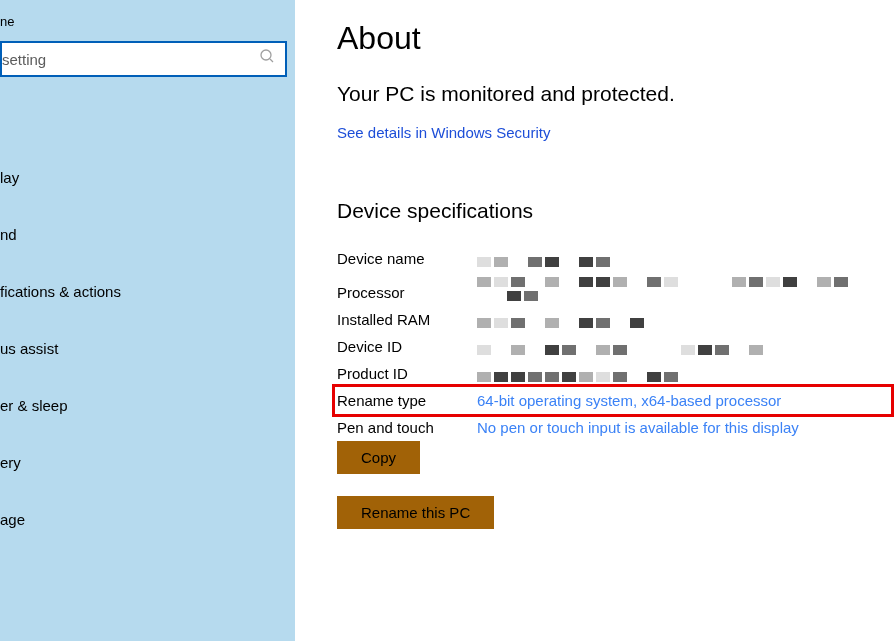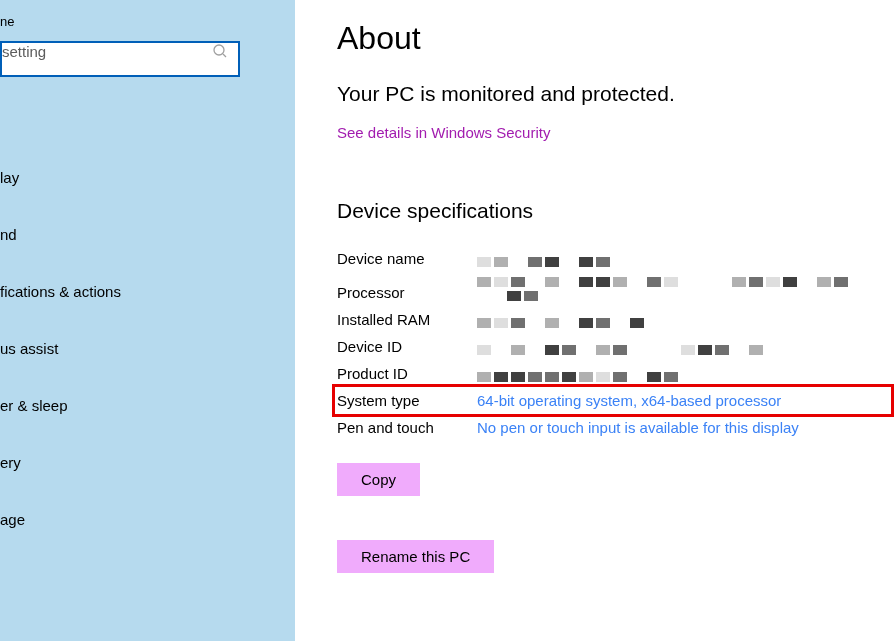--- a/index.html
+++ b/index.html
@@ -21,25 +21,25 @@
       background: #B6DAEE;
       padding-top: 10px;
       flex-shrink: 0;
     }
     .sidebar-header {
       font-size: 13px;
       padding: 4px 0 12px 0;
     }
     .search-box {
       display: flex;
-      align-items: flex-start;
+      align-items: flex-end;
       background: #ffffff;
       border: 2px solid #005FB8;
       height: 36px;
-      width: 240px;
+      width: 287px;
       padding: 0 10px 7px 0;
       margin-bottom: 90px;
     }
     .search-input {
       border: none;
       outline: none;
       font-size: 15px;
       color: #5c5c5c;
       flex: 1;
       background: transparent;
@@ -68,21 +68,21 @@
       font-size: 32px;
       font-weight: 350;
       margin-bottom: 25px;
     }
     .status-text {
       font-size: 21px;
       font-weight: 400;
       margin-bottom: 18px;
     }
     .link {
-      color: #a21caf;
+      color: #1d4ed8;
       font-size: 15px;
       cursor: pointer;
       display: inline-block;
       margin-bottom: 58px;
     }
     .section-title {
       font-size: 21px;
       font-weight: 400;
       margin-bottom: 22px;
     }
@@ -114,27 +114,26 @@
     .px {
       width: 14px;
       height: 10px;
       display: inline-block;
     }
     .g1 { background: #dedede; }
     .g2 { background: #b0b0b0; }
     .g3 { background: #707070; }
     .g4 { background: #404040; }
     .btn {
-      background: #f0abfc;
+      background: #a16207;
       border: none;
       font-size: 15px;
       padding: 8px 24px;
       cursor: pointer;
       font-family: inherit;
-      margin-top: 22px;
       display: inline-block;
     }
     .btn + .btn-wrap { margin-top: 22px; }
     .btn-wrap { display: block; }
   </style>
 </head>
 <body>
 
 <div class="sidebar">
   <div class="sidebar-header">ne</div>
@@ -271,21 +270,21 @@
           <span class="px g3"></span>
           <span class="px"></span>
           <span class="px g4"></span>
           <span class="px g3"></span>
       </div>
     </div>
   </div>
 
   <div class="highlight-box">
     <div class="spec-row">
-      <div class="spec-label">System type</div>
+      <div class="spec-label">Rename type</div>
       <div class="spec-value">64-bit operating system, x64-based processor</div>
     </div>
   </div>
 
   <div class="spec-row">
     <div class="spec-label">Pen and touch</div>
     <div class="spec-value">No pen or touch input is available for this display</div>
   </div>
 
   <button class="btn">Copy</button>

